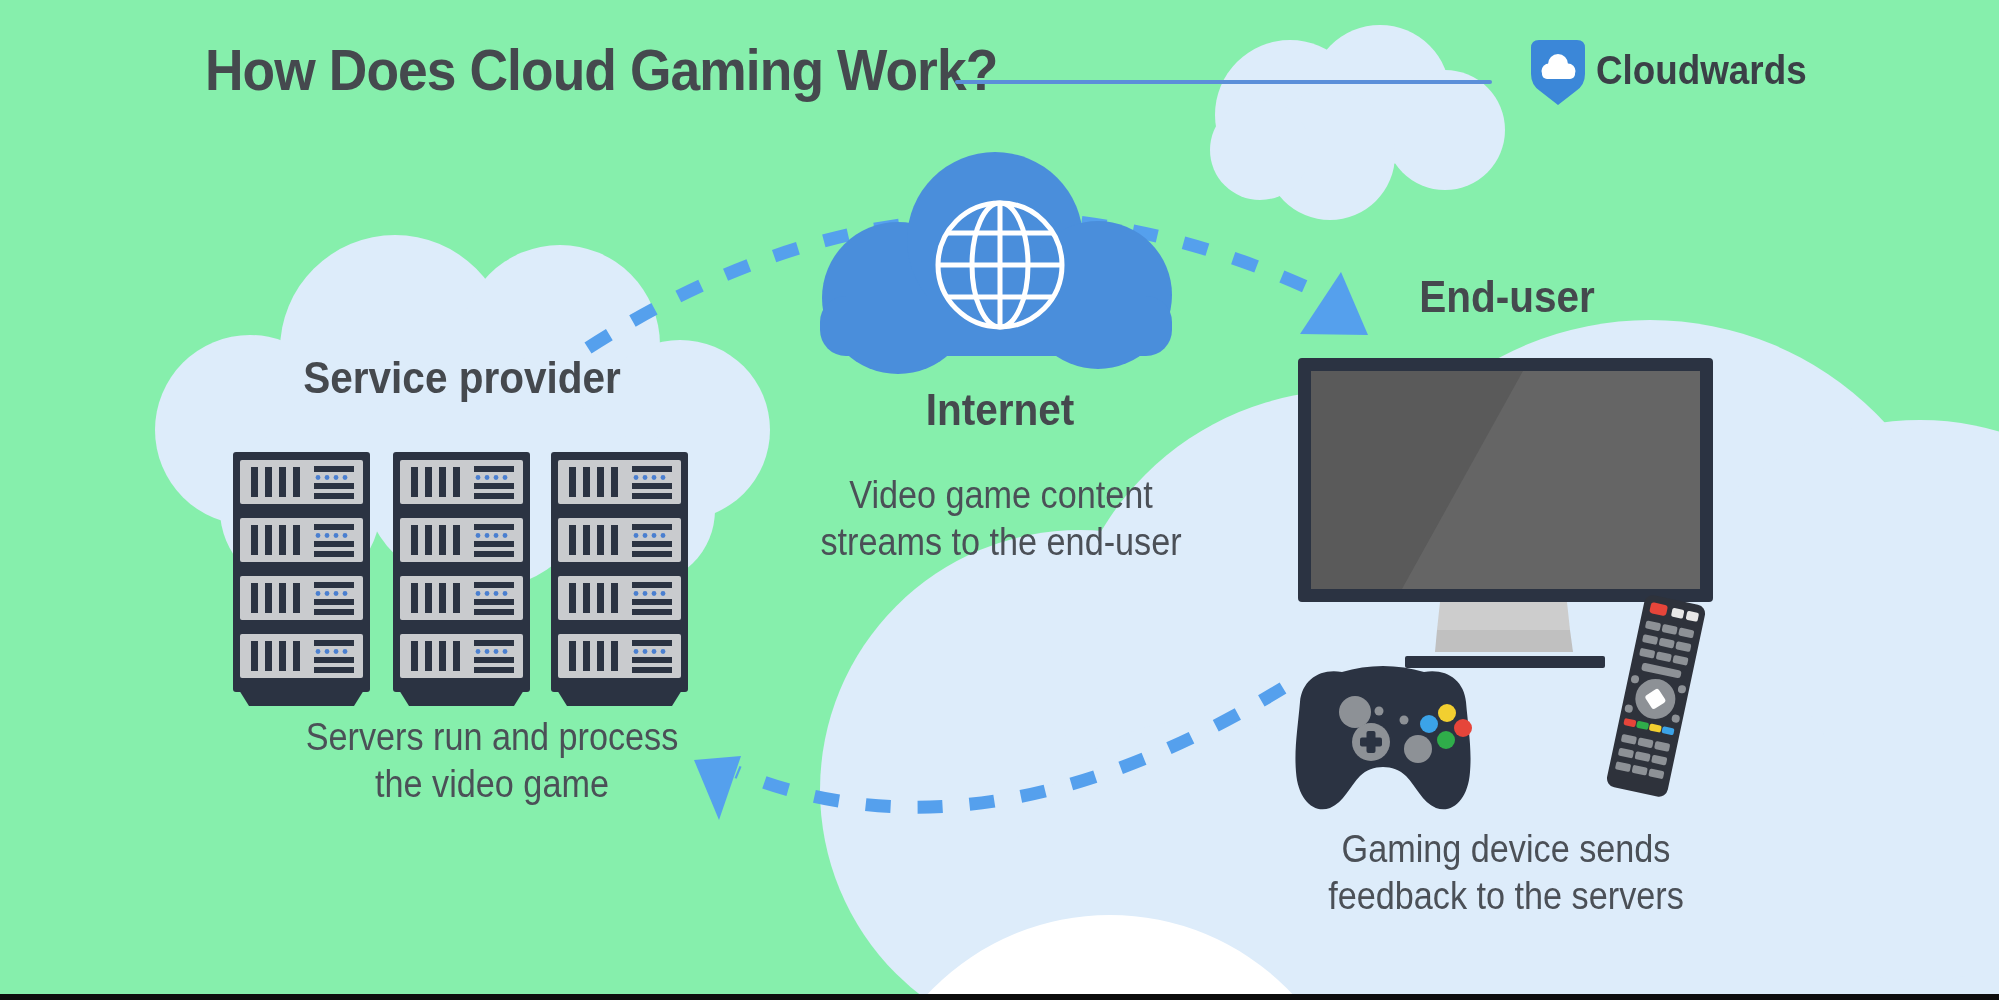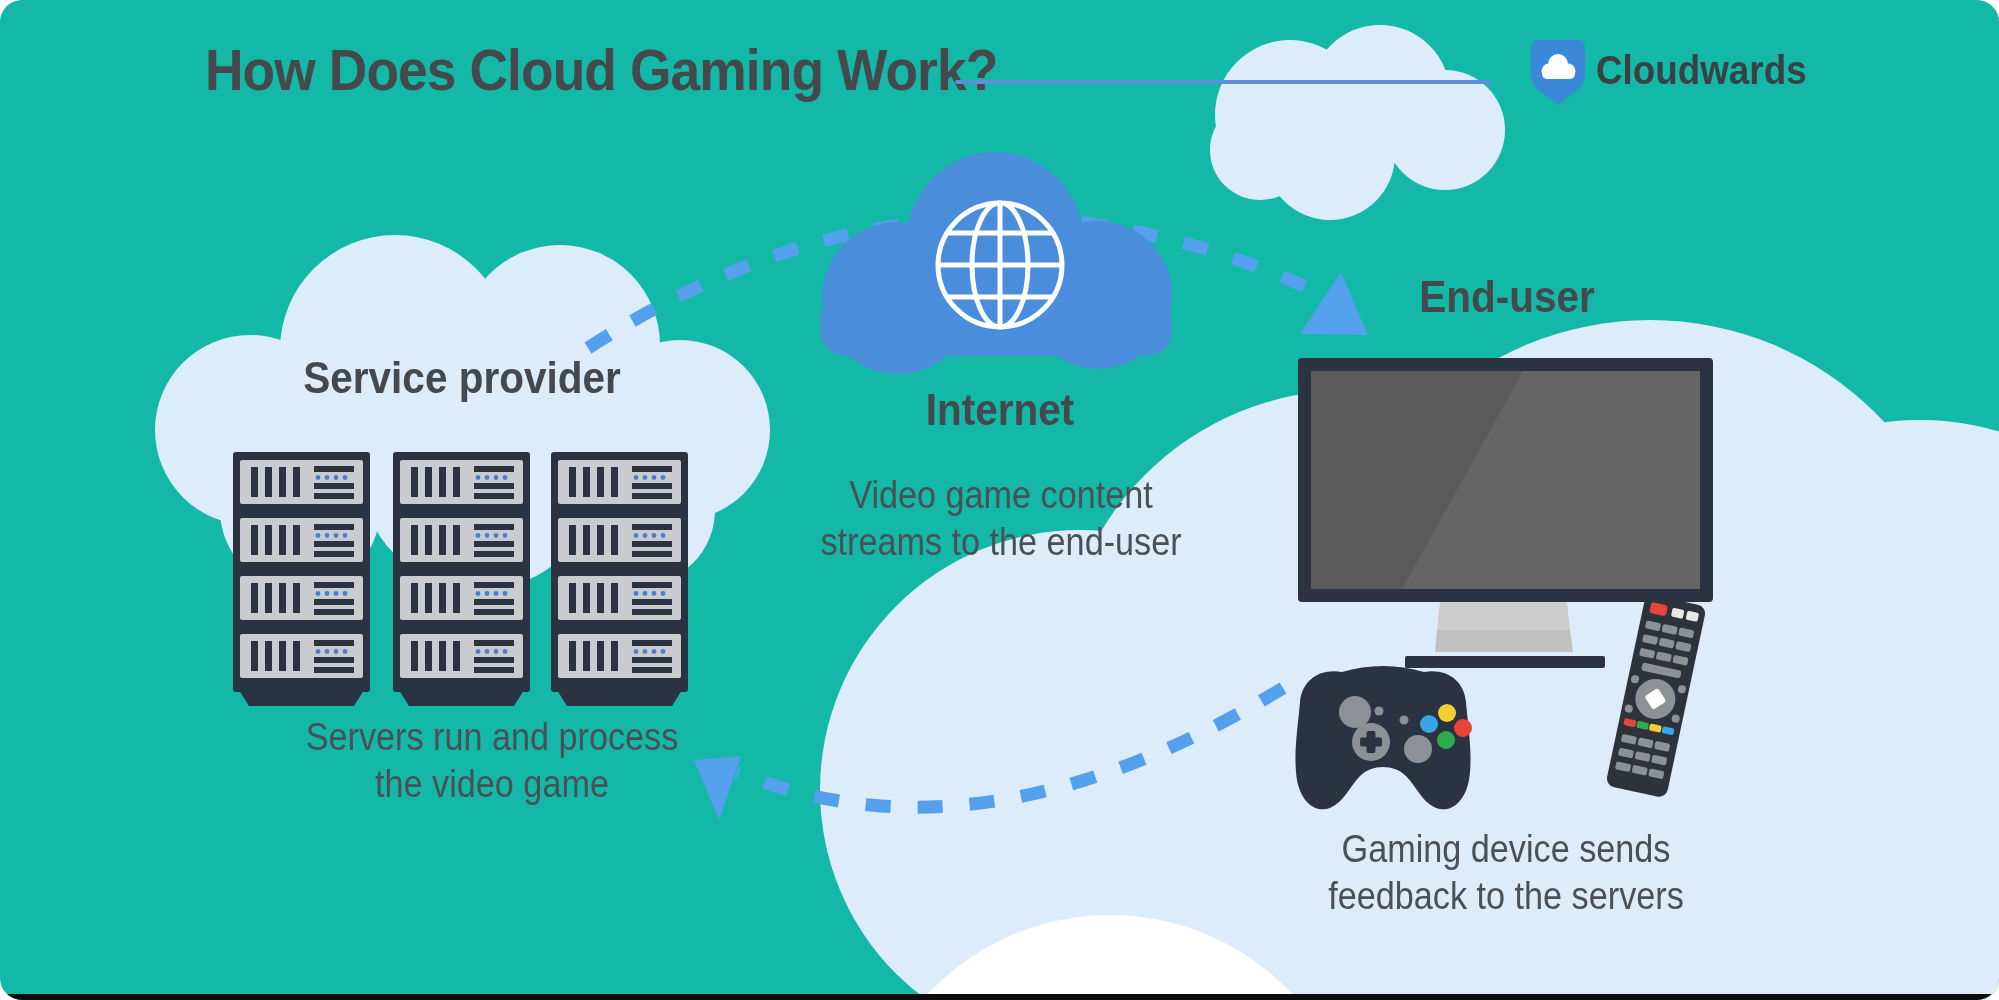--- a/index.html
+++ b/index.html
@@ -1,19 +1,18 @@
 <!DOCTYPE html>
 <html style="--primary-blue: #4a8edb; --arrow-blue: #55a0ed; --cloud-bg: #ddecfa; --navy: #2b3342; --panel-gray: #c9cbce; --dot-blue: #4a7fd0; --text-dark: #45494e; --line-blue: #5b8fd9; --brand-blue: #3b87d8; --screen-gray: #5a5a5a; --sheen-gray: #656565; --stand-gray: #cdcdcd; --remote-dark: #2e323b; --button-gray: #8d9196; --btn-red: #e6453a; --btn-green: #2fad4a; --btn-yellow: #f2cf30; --btn-blue: #3ba3e8;"><head>
 <meta charset="utf-8">
 <style>
   html,body{margin:0;padding:0;background:#fff;}
   #canvas{
-    position:relative;width:1999px;height:1000px;overflow:hidden;background:#14b8a6;
+    position:relative;width:1999px;height:1000px;overflow:hidden;background:#86efac;
     font-family:"Liberation Sans", sans-serif;
-    border-radius:22px;
   }
   #art{position:absolute;left:0;top:0;z-index:1;}
   .txt{position:absolute;z-index:2;color:var(--text-dark);}
   .title{
     left:205px;top:36px;font-size:58px;font-weight:600;letter-spacing:-1px;
     transform:scaleX(0.92);transform-origin:left center;white-space:nowrap;
   }
   .rule{position:absolute;z-index:2;left:955px;top:80px;width:537px;height:4px;
     background:var(--line-blue);border-radius:2px;}
   .brand{left:1596px;top:48px;font-size:40px;font-weight:700;color:#3b4047;

